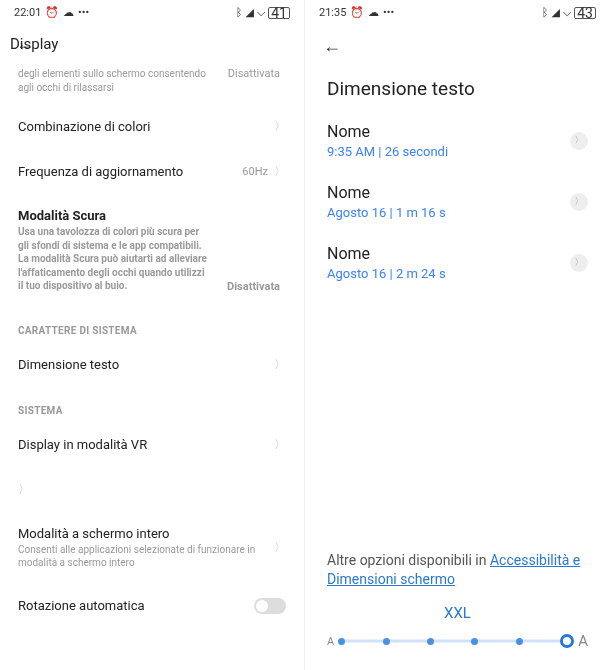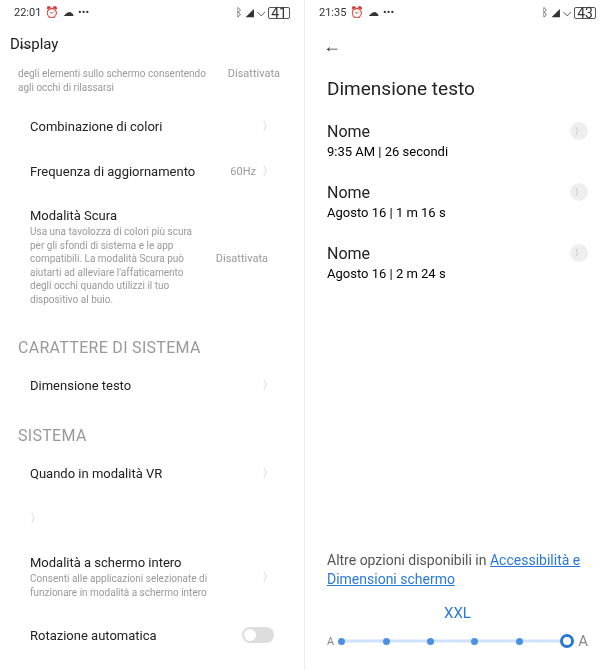--- a/index.html
+++ b/index.html
@@ -7,37 +7,37 @@
 .phone { width:305px; height:670px; position:relative; background:#fff; overflow:hidden; }
 .phone.left { border-right:1px solid #eee; }
 .statusbar { display:flex; justify-content:space-between; align-items:center; padding:6px 14px 4px; font-size:11px; color:#333; }
 .sb-left { display:flex; gap:4px; align-items:center; }
 .sb-right { display:flex; gap:3px; align-items:center; }
 .sb-ico { display:inline-block; }
 .batt { border:1px solid #555; border-radius:2px; padding:0 2px; font-size:14px; line-height:10px; display:flex; align-items:center; }
 .hdr { display:flex; align-items:center; padding:10px 16px 12px; position:relative; }
 .back { font-size:18px; color:#333; cursor:pointer; }
 .hdr-title { position:absolute; left:10px; right:0; font-size:15px; color:#222; font-weight:400; }
-.row { display:flex; align-items:center; justify-content:space-between; padding:14px 30px; cursor:pointer; }
+.row { display:flex; align-items:center; justify-content:space-between; padding:14px 18px; cursor:pointer; }
 .row-body { flex:1; padding-right:8px; }
 .row-title { font-size:13px; color:#222; }
 .row-desc { font-size:10px; color:#999; line-height:1.35; margin-top:2px; }
 .row-val { font-size:11px; color:#999; margin-right:6px;margin-left:9px; }
 .chev { color:#bbb; font-size:12px; }
-.sect { font-size:16px; color:#999; text-transform:uppercase; padding:18px 18px 6px; letter-spacing:0.3px; }
+.sect { font-size:10px; color:#999; text-transform:uppercase; padding:18px 18px 6px; letter-spacing:0.3px;font-weight:bold; }
 .trunc-top { padding:0 18px 10px; color:#999; font-size:10px; line-height:1.35; display:flex; justify-content:space-between; align-items:flex-start; }
 .switch { width:32px; height:16px; background:#ddd; border-radius:9px; position:relative; }
 .switch::after { content:""; position:absolute; left:2px; top:2px; width:12px; height:12px; background:#fff; border-radius:50%; }
 
 .r-hdr { padding:12px 18px 6px; }
 .r-back { font-size:18px; color:#333; cursor:pointer; }
 .r-title { font-size:19px; color:#222; padding:14px 22px 12px; font-weight:400; }
-.card { display:flex; justify-content:space-between; padding:10px 22px 14px;gap:32px; }
+.card { display:flex; justify-content:space-between; align-items:center; padding:10px 22px 14px;gap:32px; }
 .card-name { font-size:16px; color:#222; margin-bottom:3px; }
-.card-sub { font-size:13px; color:#000000; }
+.card-sub { font-size:13px; color:#3b82f6; }
 .chev-c { width:18px; height:18px; border-radius:50%; background:#eee; display:flex; align-items:center; justify-content:center; color:#999; font-size:9px; }
 .footer { position:absolute; left:0; right:0; bottom:0; padding:0 22px 20px; }
 .foot-txt { font-size:14px; color:#555; line-height:1.4; }
 .foot-link { color:#2979d4; text-decoration:underline; }
 .sz-lbl { text-align:center; color:#2979d4; font-size:15px; padding:14px 0 10px; }
 .slider { display:flex; align-items:center; gap:4px; }
 .sl-a { font-size:11px; color:#888; }
 .sl-a.big { font-size:15px; }
 .sl-track { flex:1; display:flex; align-items:center; justify-content:space-between; position:relative; height:16px; }
 .sl-track::before { content:""; position:absolute; left:0; right:0; top:50%; height:3px; background:#cfe2fa; border-radius:2px; transform:translateY(-50%); }
@@ -83,42 +83,42 @@
   </div>
 
   <div class="row">
     <div class="row-body">
         <div class="row-title">Frequenza di aggiornamento</div>
       </div>
     <span class="row-val">60Hz</span>
     <span class="chev">〉</span>
   </div>
 
-  <div class="row" style="align-items:center;">
+  <div class="row" style="align-items:flex-end;font-weight:bold;">
     <div class="row-body">
       <div class="row-title">Modalità Scura</div>
       <div class="row-desc">Usa una tavolozza di colori più scura per gli sfondi di sistema e le app compatibili. La modalità Scura può aiutarti ad alleviare l'affaticamento degli occhi quando utilizzi il tuo dispositivo al buio.</div>
     </div>
     <span class="row-val" style="margin-top:2px;">Disattivata</span>
   </div>
 
   <div class="sect">CARATTERE DI SISTEMA</div>
 
   <div class="row">
     <div class="row-body">
         <div class="row-title">Dimensione testo</div>
       </div>
     <span class="chev">〉</span>
   </div>
 
   <div class="sect">SISTEMA</div>
 
   <div class="row">
     <div class="row-body">
-        <div class="row-title">Quando in modalità VR</div>
+        <div class="row-title">Display in modalità VR</div>
       </div>
     <span class="chev">〉</span>
   </div>
 
   <div class="row">
     <span class="chev">〉</span>
   </div>
 
   <div class="row">
     <div class="row-body">

